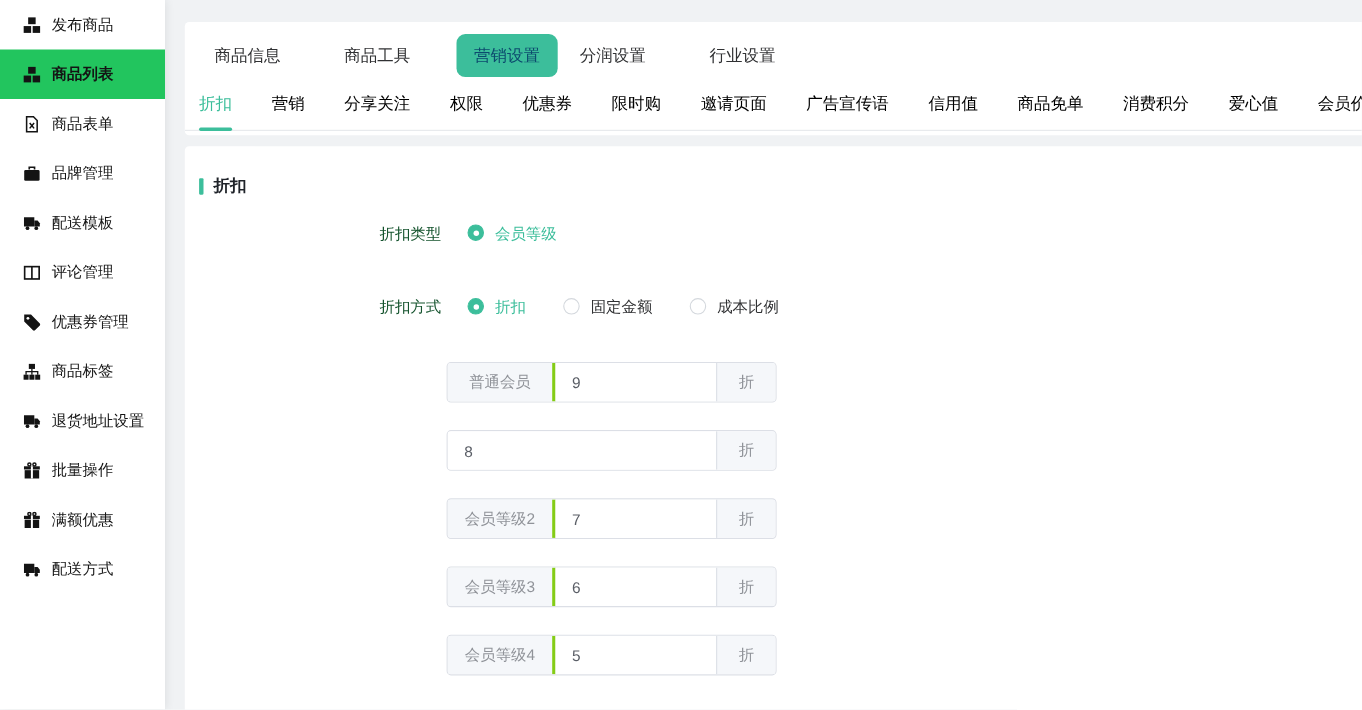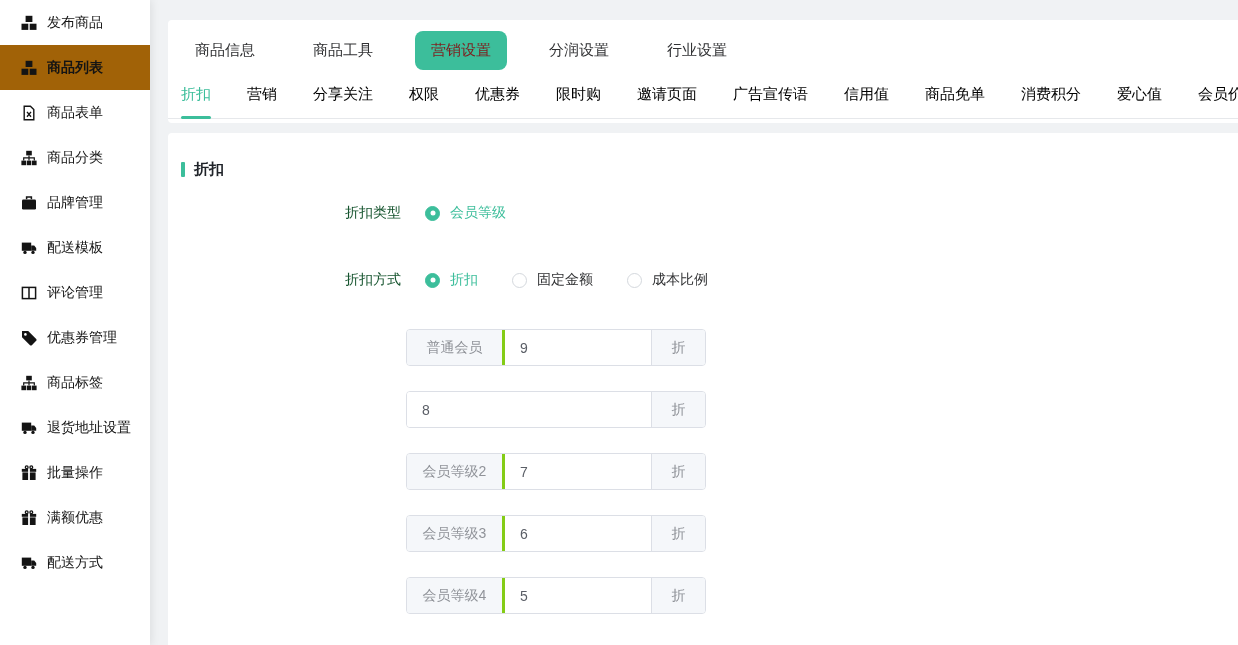--- a/index.html
+++ b/index.html
@@ -16,21 +16,21 @@
     position: absolute; left: 0; top: 0; bottom: 0; width: 150px;
     background: #fff; z-index: 3;
     box-shadow: 2px 0 8px rgba(0,0,0,0.08);
     font-family: Liberation Serif, serif;
   }
   .side-item {
     height: 45px; display: flex; align-items: center;
     padding-left: 21px; cursor: pointer;
     font-size: 14px; color: #141414; white-space: nowrap;
   }
-  .side-item.active { background: #a16207; font-weight: bold; }
+  .side-item.active { background: #22c55e; font-weight: bold; }
   .side-item .icon { width: 16px; height: 16px; margin-right: 10px; flex: none; color: #141414; }
   .side-item .icon svg { width: 16px; height: 16px; display: block; }
 
   
   .tabs-card {
     position: absolute; left: 168px; top: 20px; right: -8px;
     background: #fff; border-radius: 4px; height: 103px; overflow: hidden;
   }
   .content-card {
     position: absolute; left: 168px; top: 133px; right: -8px; bottom: -8px;
@@ -39,22 +39,22 @@
 
   
   .primary-tabs {
     display: flex; align-items: center; height: 60px; padding-left: 27px;
   }
   .p-tab {
     font-size: 15px; color: #303133; margin-right: 58px;
     padding: 10px 0; cursor: pointer; white-space: nowrap;
   }
   .p-tab.active {
-    background: var(--accent); color: #7f1d1d; border-radius: 8px;
-    padding: 10px 16px; margin-left: -16px; margin-right: 42px;
+    background: var(--accent); color: #0c4a6e; border-radius: 8px;
+    padding: 10px 16px; margin-left: -16px; margin-right: 20px;
   }
 
   
   .secondary-tabs {
     display: flex; align-items: flex-start; padding-left: 13px;
     border-bottom: 1px solid #e6e8eb; margin-right: 8px;
   }
   .s-tab {
     font-size: 15px; color: #000000; margin-right: 36px;
     padding: 5px 0 14px; cursor: pointer; position: relative; white-space: nowrap;
@@ -76,21 +76,21 @@
   }
   .form-row {
     display: flex; align-items: center; margin-left: 173px; height: 16px;
   }
   .form-row.row-type { margin-top: 26px; }
   .form-row.row-mode { margin-top: 51px; }
   .form-label {
     width: 60px; text-align: right; font-size: 14px; color: #14532d;
     margin-right: 24px; flex: none; white-space: nowrap;
   }
-  .radio-option { display: flex; align-items: center; margin-right: 34px; cursor: pointer; }
+  .radio-option { display: flex; margin-right: 34px; cursor: pointer; }
   .radio-circle {
     width: 15px; height: 15px; border-radius: 50%;
     border: 1px solid #d4d8dd; background: #fff; position: relative; flex: none;
   }
   .radio-option.selected .radio-circle { background: var(--accent); border-color: var(--accent); }
   .radio-option.selected .radio-circle::after {
     content: ""; position: absolute; left: 50%; top: 50%;
     width: 5px; height: 5px; border-radius: 50%; background: #fff;
     transform: translate(-50%, -50%);
   }
@@ -142,32 +142,20 @@
         <span class="lbl">商品列表</span>
       </div>
       <div class="side-item">
         <span class="icon">
           <svg viewBox="0 0 16 16" fill="none" stroke="currentColor" stroke-width="1.4">
             <path d="M3.2 1.2h6.2l3.4 3.4v10.2H3.2z"></path>
             <path d="M6 6.9l4 4.8M10 6.9l-4 4.8"></path>
           </svg>
         </span>
         <span class="lbl">商品表单</span>
-      </div>
-      <div class="side-item">
-        <span class="icon">
-          <svg viewBox="0 0 16 16" fill="currentColor">
-            <rect x="5.2" y="0.8" width="5.6" height="4.6"></rect>
-            <rect x="0.4" y="10.6" width="4.6" height="4.6"></rect>
-            <rect x="5.7" y="10.6" width="4.6" height="4.6"></rect>
-            <rect x="11" y="10.6" width="4.6" height="4.6"></rect>
-            <path d="M8 5.4v2.4M2.7 10.6V7.8h10.6v2.8M8 7.8v2.8" stroke="currentColor" stroke-width="1.2" fill="none"></path>
-          </svg>
-        </span>
-        <span class="lbl">商品分类</span>
       </div>
       <div class="side-item">
         <span class="icon">
           <svg viewBox="0 0 16 16" fill="currentColor">
             <rect x="1" y="4.6" width="14" height="9.8" rx="1.2"></rect>
             <path d="M5.6 4.2V2h4.8v2.2" fill="none" stroke="currentColor" stroke-width="1.5"></path>
           </svg>
         </span>
         <span class="lbl">品牌管理</span>
       </div>

